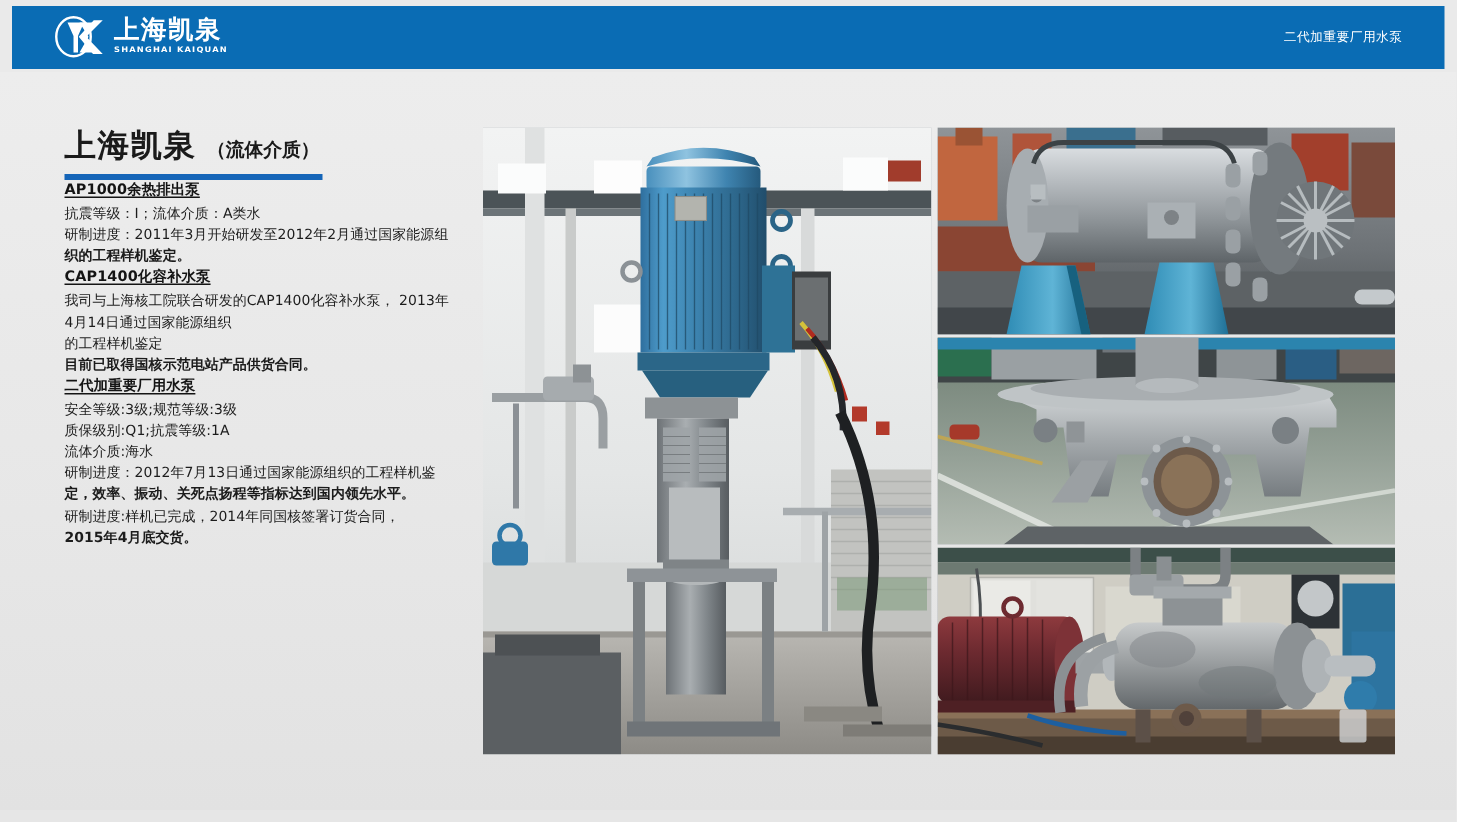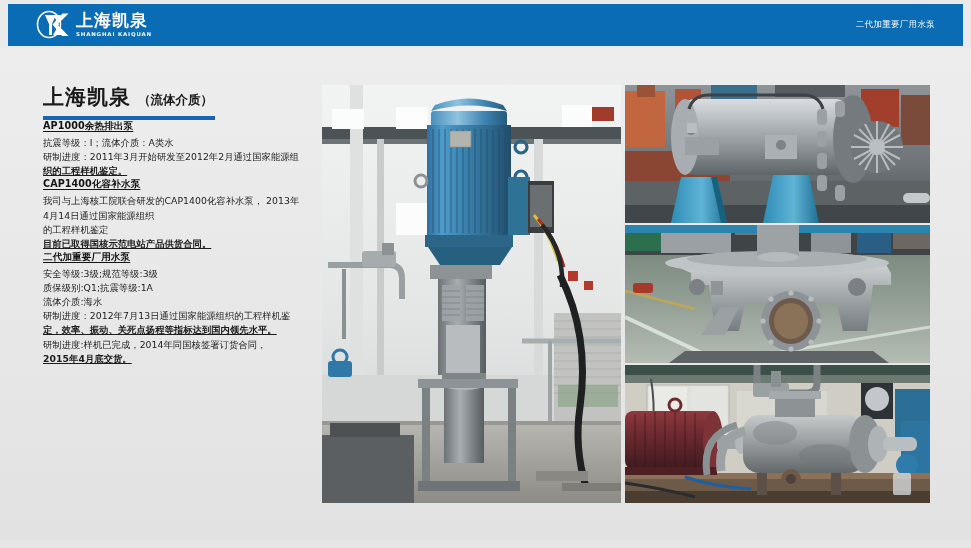--- a/index.html
+++ b/index.html
@@ -143,21 +143,20 @@
     white-space: nowrap;
   }
   .section-line {
     font-size: 9.3px;
     color: #1c1c1c;
     line-height: 1.52;
     letter-spacing: 0.05px;
   }
   .section-line.bold-end {
     font-weight: bold;
-    text-decoration: underline;
   }
 
   
   .photo-main {
     position: absolute;
     left: 322px;
     top: 85px;
     width: 299px;
     height: 418px;
     overflow: hidden;

